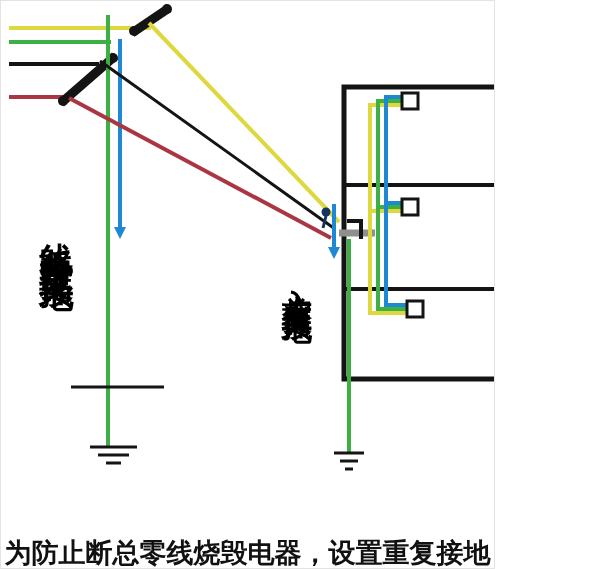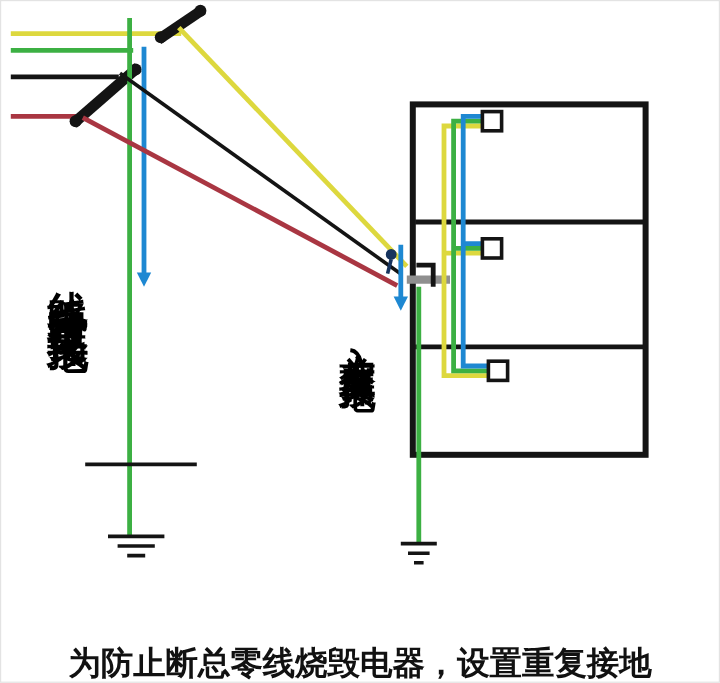--- a/index.html
+++ b/index.html
@@ -1,21 +1,21 @@
 <!DOCTYPE html>
 <html style="--phase-yellow: #ddd83e; --wire-green: #3cb043; --wire-blue: #1e88d2; --wire-red: #a93642; --structure-black: #141414; --meter-gray: #8f8f8f; --background: #ffffff;"><head>
 <meta charset="utf-8">
 <style>
   html,body{margin:0;padding:0;}
   .canvas{
     position:relative;
-    width:600px;height:569px;
+    width:495px;height:569px;
     background:var(--background,#ffffff);
     overflow:hidden;
-    font-family:Liberation Sans, sans-serif;
+    font-family:Liberation Serif, serif;
     border:1px solid #e3e3e3;
     box-sizing:border-box;
   }
   .diagram-svg{position:absolute;left:0;top:0;}
   .vlabel{
     position:absolute;
     writing-mode:vertical-rl;
     text-orientation:upright;
     font-weight:bold;
     color:#000;

